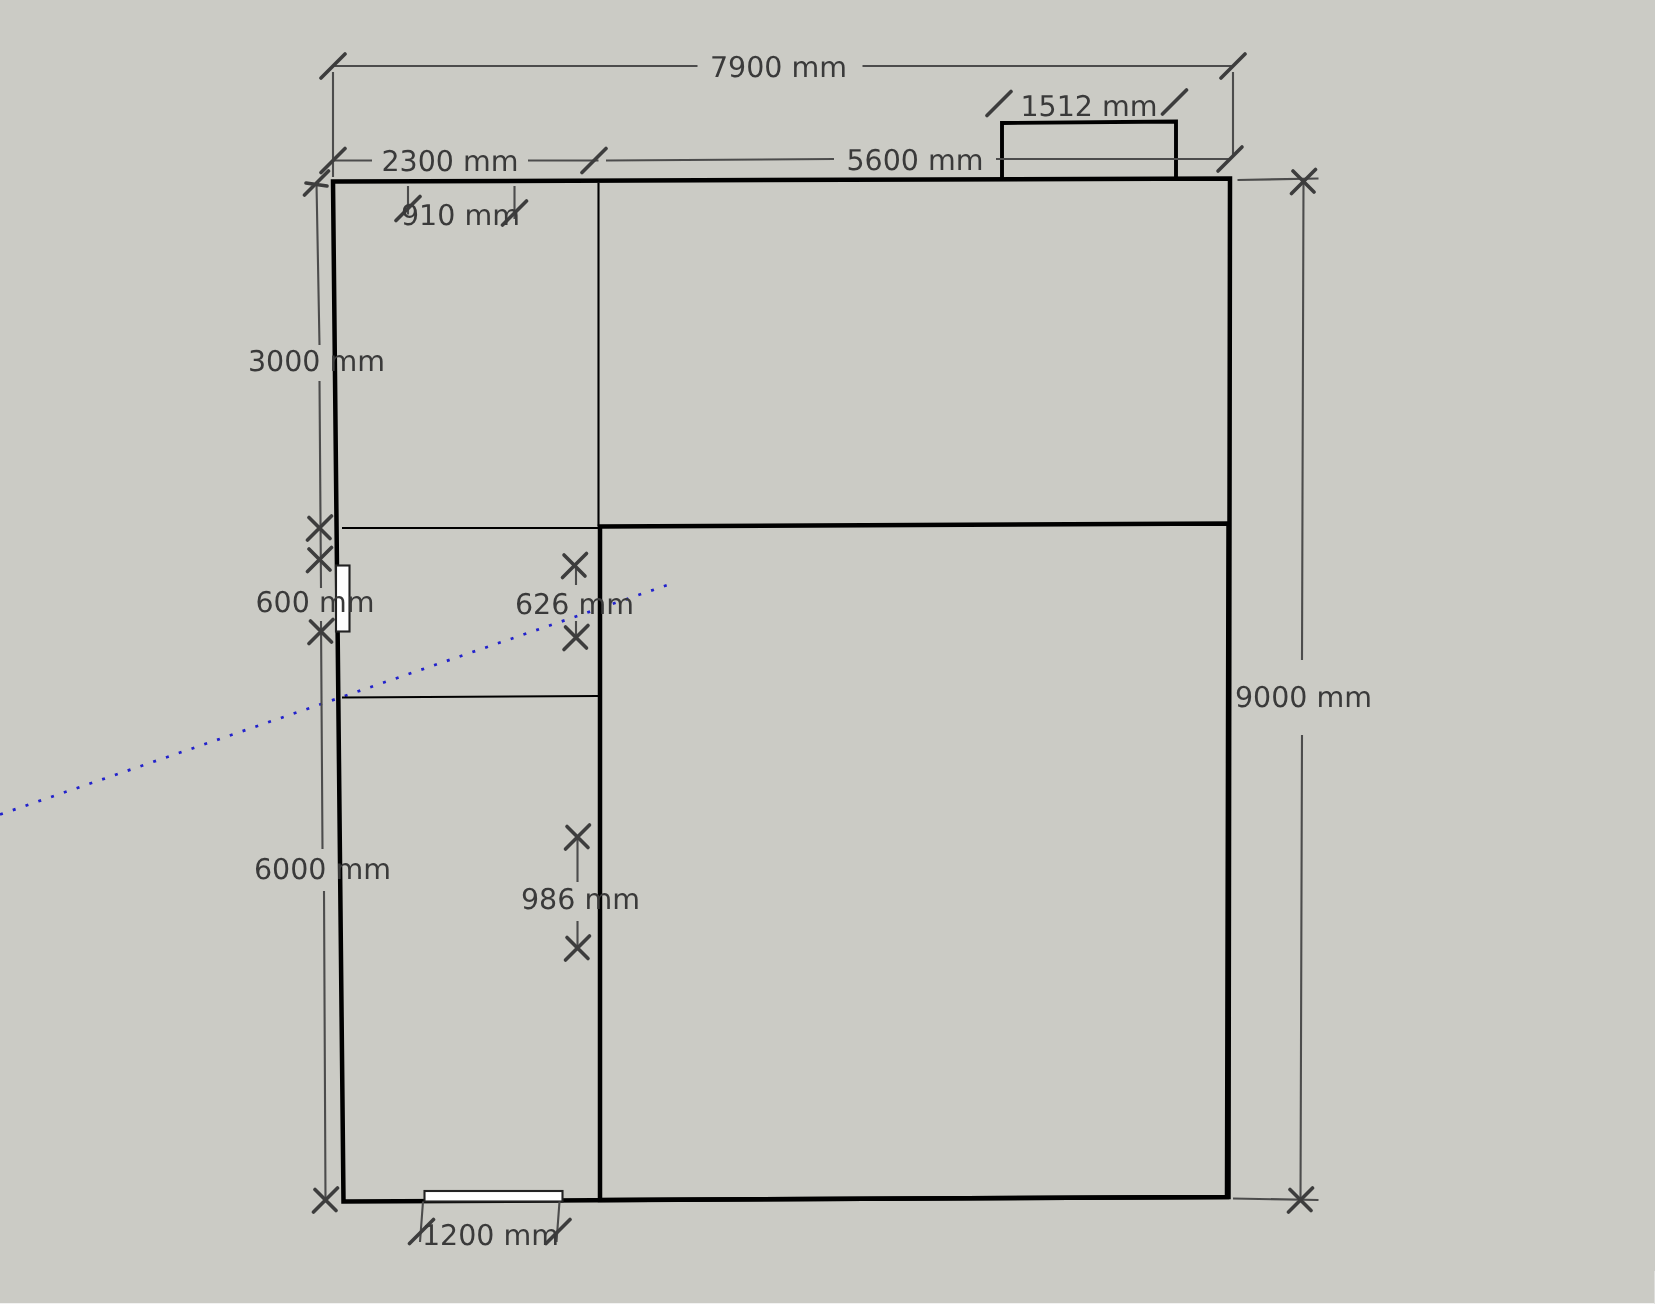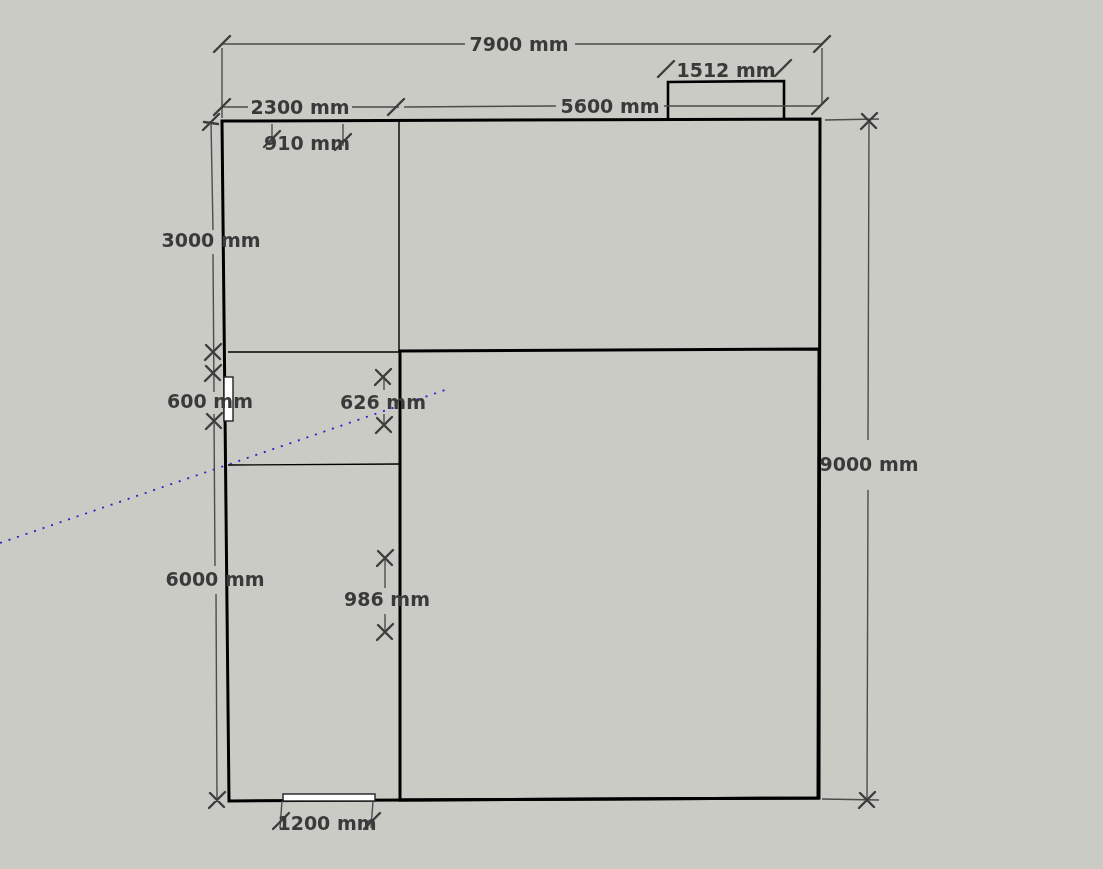--- a/index.html
+++ b/index.html
@@ -8,21 +8,20 @@
     width: 1103px;
     height: 869px;
     overflow: hidden;
     font-family: "DejaVu Sans", sans-serif;
   }
   #viewport {
     position: absolute;
     inset: 0;
     width: 1056px;
     height: 869px;
-    font-weight: bold;
   }
   svg text {
     font-family: "DejaVu Sans", sans-serif;
     font-size: 19px;
     fill: #3a3a3a;
   }
   .wall       { stroke: #000000; fill: none; }
   .wall-thin  { stroke: #000000; stroke-width: 1.4; fill: none; }
   .dimline    { stroke: #4c4c4c; stroke-width: 1.4; fill: none; }
   .tick       { stroke: #3d3d3d; stroke-width: 2.4; fill: none; stroke-linecap: round; }

